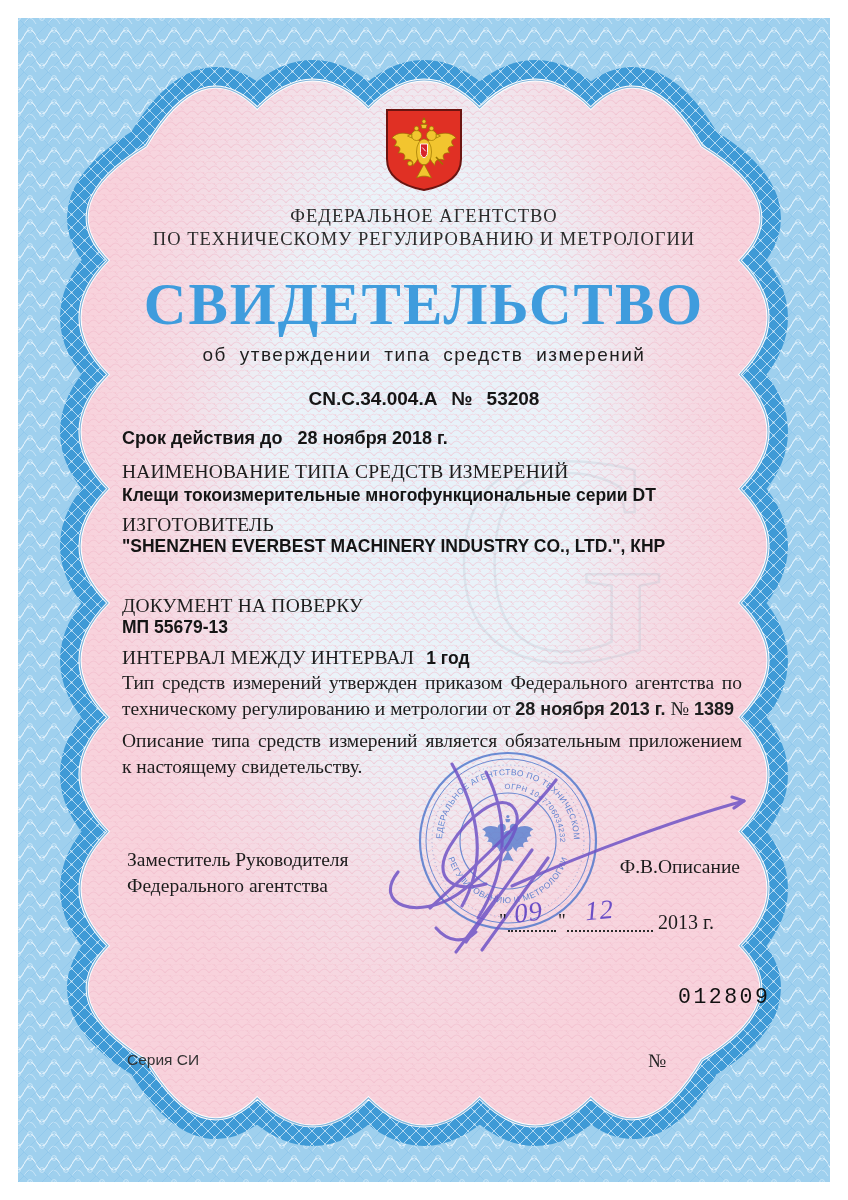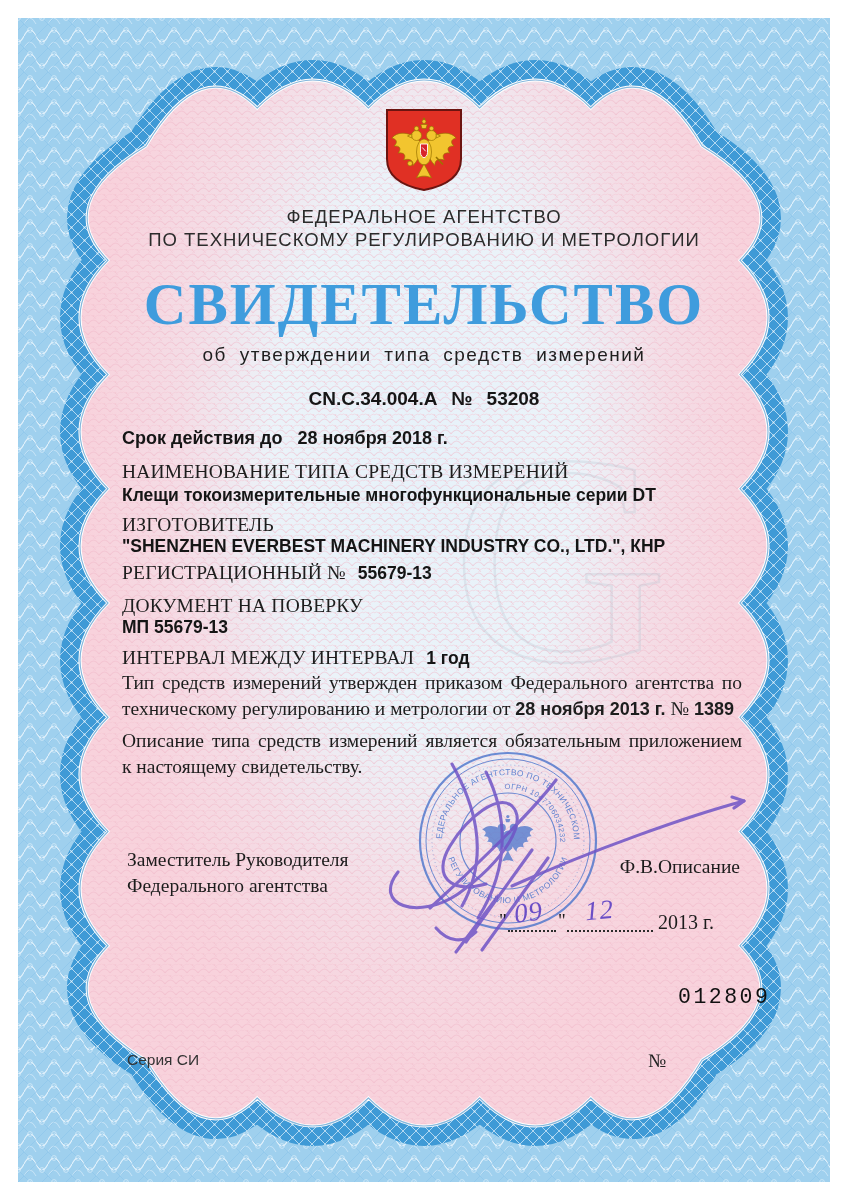--- a/index.html
+++ b/index.html
@@ -6,21 +6,21 @@
   #page{position:relative;width:848px;height:1200px;background:#ffffff;overflow:hidden;
         font-family:"Liberation Serif",serif;color:#222;}
   .abs{position:absolute;}
   .ctr{left:0;right:0;text-align:center;}
   .sans{font-family:"Liberation Sans",sans-serif;}
   .serif{font-family:"Liberation Serif",serif;}
   .b{font-weight:bold;}
 
   #border-layer{position:absolute;left:0;top:0;width:848px;height:1200px;}
 
-  .hdr-line{font-family:Liberation Sans, sans-serif;font-size:18.5px;letter-spacing:1px;color:#2b2b2b;}
+  .hdr-line{font-family:Liberation Serif, serif;font-size:18.5px;letter-spacing:1px;color:#2b2b2b;}
   #title{top:270px;font-family:"Liberation Serif",serif;font-weight:bold;font-size:59px;
          letter-spacing:2px;color:#3f9cdd;}
   #subtitle{top:344px;font-family:"Liberation Sans",sans-serif;font-size:19px;letter-spacing:1.5px;
             word-spacing:6px;color:#1f1f1f;}
   #certline{top:388px;font-family:"Liberation Sans",sans-serif;font-weight:bold;font-size:19px;color:#161616;}
   #certline .gap{display:inline-block;width:14px;}
 
   .lbl{font-size:19.5px;color:#1d1d1d;letter-spacing:0.2px;}
   .val{font-family:"Liberation Sans",sans-serif;font-weight:bold;font-size:17.5px;color:#151515;}
   .row-left{left:122px;}
@@ -112,21 +112,20 @@
   <div class="abs ctr" id="certline"><span>CN.C.34.004.A</span><span class="gap"></span><span>№</span><span class="gap"></span><span>53208</span></div>
 
   <div class="abs row-left sans b" style="top:428px;font-size:18px;color:#151515;"><span>Срок действия до</span><span style="display:inline-block;width:15px;"></span><span>28 ноября 2018 г.</span></div>
 
   <div class="abs row-left lbl" style="top:461px;">НАИМЕНОВАНИЕ ТИПА СРЕДСТВ ИЗМЕРЕНИЙ</div>
   <div class="abs row-left val" style="top:485px;">Клещи токоизмерительные многофункциональные серии DT</div>
 
   <div class="abs row-left lbl" style="top:514px;">ИЗГОТОВИТЕЛЬ</div>
   <div class="abs row-left val" style="top:536px;">"SHENZHEN EVERBEST MACHINERY INDUSTRY CO., LTD.", КНР</div>
 
-  <div class="abs row-left" style="top:562px;"><span class="lbl">РЕГИСТРАЦИОННЫЙ №</span><span style="display:inline-block;width:12px;"></span><span class="val">55679-13</span></div>
 
   <div class="abs row-left lbl" style="top:595px;">ДОКУМЕНТ НА ПОВЕРКУ</div>
   <div class="abs row-left val" style="top:617px;">МП 55679-13</div>
 
   <div class="abs row-left" style="top:647px;"><span class="lbl">ИНТЕРВАЛ МЕЖДУ ИНТЕРВАЛ</span><span style="display:inline-block;width:12px;"></span><span class="val">1 год</span></div>
 
   <div class="abs par" style="top:670px;">
     <div class="just">Тип средств измерений утвержден приказом Федерального агентства по</div>
     <div><span>техническому регулированию и метрологии от </span><span class="sans b" style="font-size:18px;">28 ноября 2013 г.</span><span> № </span><span class="sans b" style="font-size:18px;">1389</span></div>
   </div>

